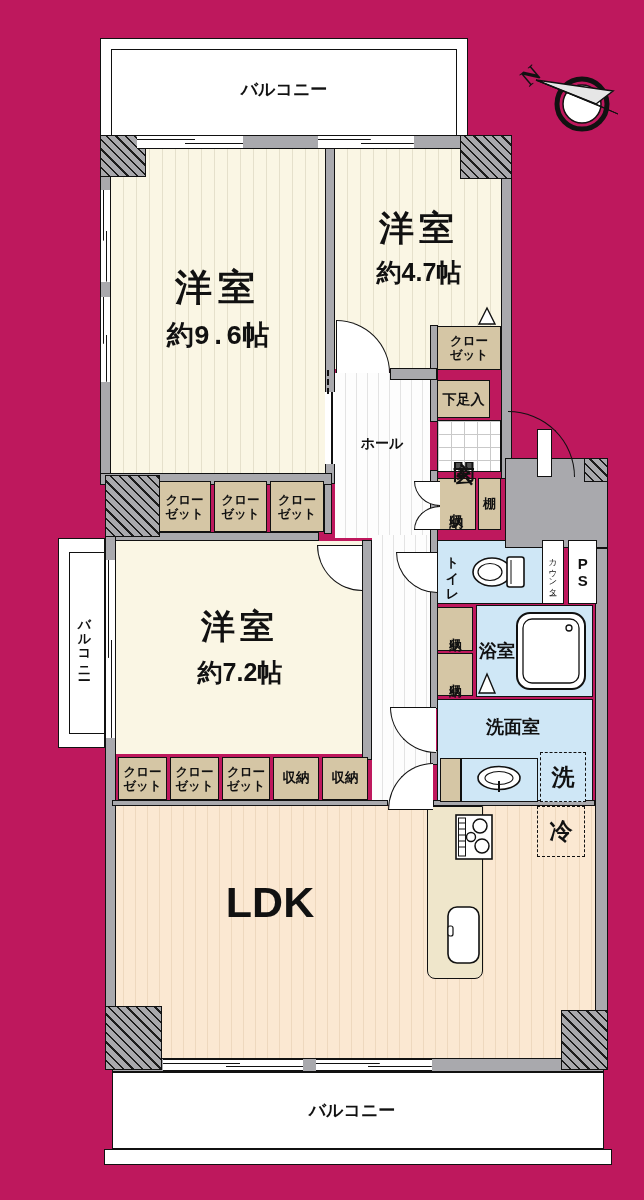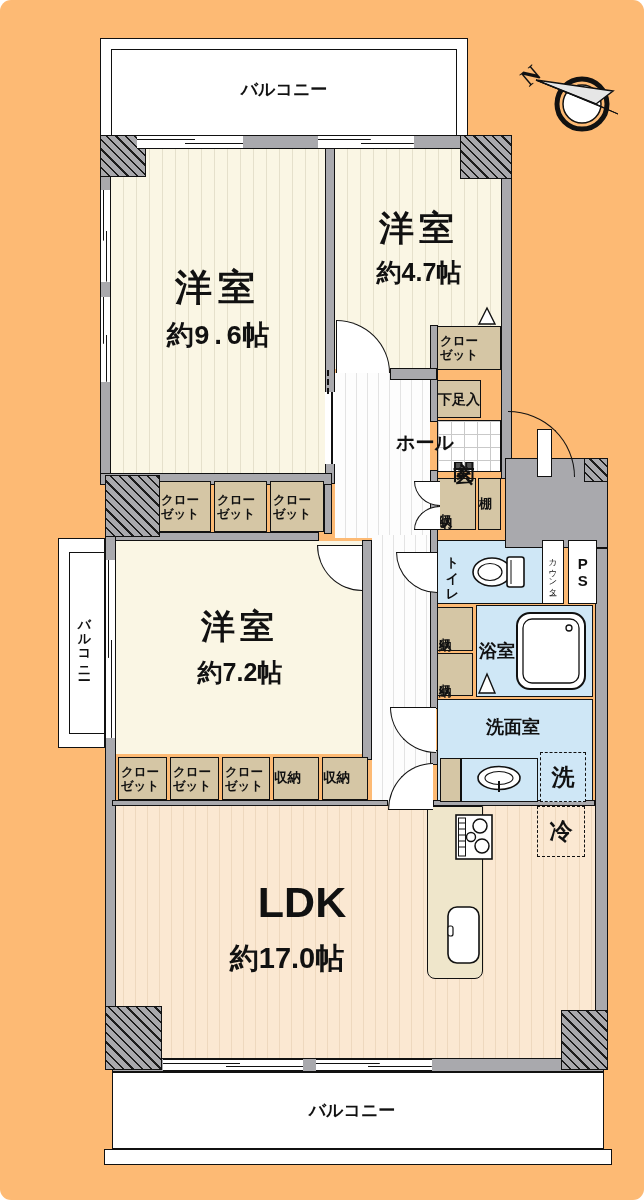--- a/index.html
+++ b/index.html
@@ -1,33 +1,33 @@
 <!DOCTYPE html>
 <html><head>
 <meta charset="utf-8">
 <style>
   html,body{margin:0;padding:0;background:#fff;}
-  #plan{position:relative;width:644px;height:1200px;background:#fdba74;overflow:hidden;
-        font-family:"Liberation Sans",sans-serif;border-radius:11px;}
+  #plan{position:relative;width:644px;height:1200px;background:#be185d;overflow:hidden;
+        font-family:"Liberation Sans",sans-serif;}
   #plan *{box-sizing:border-box;}
   .abs{position:absolute;}
   .wall{position:absolute;background:#a9a9ad;border:1px solid #111;z-index:3;}
   .hatch{position:absolute;z-index:4;border:1px solid #111;
          background:repeating-linear-gradient(45deg,#a9a9ad 0 5px,#1c1c1c 5px 6.6px);}
   .floor{position:absolute;z-index:1;}
   .fl-cream{background:repeating-linear-gradient(90deg,#faf6e4 0 12px,#e5e0cb 12px 13px);}
   .fl-cream-plain{background:#faf6e4;}
   .fl-hall{background:repeating-linear-gradient(90deg,#fdfdfd 0 10px,#e3e3e3 10px 11px);}
   .fl-peach{background:repeating-linear-gradient(90deg,#fbe8d2 0 11px,#eed8be 11px 12px);}
   .fl-tile{background-color:#fff;border:1px solid #111;
     background-image:linear-gradient(#c9c9c9 1px,transparent 1px),linear-gradient(90deg,#c9c9c9 1px,transparent 1px);
     background-size:13px 13px;}
   .fl-blue{background:#cfe7f6;border:1.5px solid #111;z-index:2;}
   .tan{position:absolute;background:#d5c6a5;border:1.5px solid #111;z-index:3;
-       display:flex;align-items:center;justify-content:flex-start;}
+       display:flex;align-items:center;justify-content:center;}
   .wbox{position:absolute;background:#fff;border:1.5px solid #111;z-index:5;
         display:flex;align-items:center;justify-content:center;}
   .dash{position:absolute;border:1.6px dashed #111;z-index:5;
         display:flex;align-items:center;justify-content:center;}
   .lbl{position:absolute;color:#111;font-weight:bold;text-align:center;z-index:7;
        transform:translate(-50%,-50%);white-space:nowrap;line-height:1.05;}
   .vert{writing-mode:vertical-rl;text-orientation:upright;letter-spacing:1px;}
   .wrap{white-space:normal;word-break:break-all;width:42px;line-height:1.12;
         font-size:12.5px;font-weight:bold;color:#111;text-align:center;}
   .door{position:absolute;background:#fff;z-index:4;}
@@ -116,21 +116,21 @@
   <div class="win-h" style="left:318px;top:135px;width:96px;height:14px;"></div>
   <div class="win-v" style="left:100px;top:190px;width:11px;height:92px;"></div>
   <div class="win-v" style="left:100px;top:297px;width:11px;height:85px;"></div>
   <div class="win-v" style="left:105px;top:560px;width:11px;height:178px;"></div>
   <div class="win-h" style="left:163px;top:1059px;width:140px;height:12px;"></div>
   <div class="win-h" style="left:316px;top:1059px;width:116px;height:12px;"></div>
 
   <div class="tan" style="left:437px;top:326px;width:64px;height:44px;">
       <span class="wrap">クローゼット</span>
     </div>
-  <div class="tan" style="left:437px;top:380px;width:44px;height:38px;">
+  <div class="tan" style="left:437px;top:380px;width:53px;height:38px;">
       <span class="lbl" style="position:static;transform:none;font-size:14px;">下足入</span>
     </div>
   <div class="tan" style="left:437px;top:478px;width:39px;height:52px;">
       <span class="lbl vert" style="position:static;transform:none;font-size:14px;">収納</span>
     </div>
   <div class="tan" style="left:478px;top:478px;width:23px;height:52px;">
       <span class="lbl" style="position:static;transform:none;font-size:13px;">棚</span>
     </div>
   <div class="tan" style="left:437px;top:607px;width:36px;height:44px;">
       <span class="lbl vert" style="position:static;transform:none;font-size:12.5px;">収納</span>
@@ -234,21 +234,20 @@
   <svg style="left:477px;top:672px;" width="20" height="23" viewBox="0 0 20 23">
     <path d="M10 2 L18 21 L2 21 Z" fill="#fff" stroke="#111" stroke-width="1.4"></path>
   </svg>
 
   <div class="lbl" style="left:218px;top:288px;font-size:37px;letter-spacing:6px;">洋室</div>
   <div class="lbl" style="left:218px;top:337px;font-size:27px;font-family:Liberation Mono, monospace;">約9.6帖</div>
   <div class="lbl" style="left:419px;top:228px;font-size:35px;letter-spacing:5px;">洋室</div>
   <div class="lbl" style="left:419px;top:272px;font-size:25px;">約4.7帖</div>
   <div class="lbl" style="left:240px;top:627px;font-size:34px;letter-spacing:5px;">洋室</div>
   <div class="lbl" style="left:240px;top:672px;font-size:25px;">約7.2帖</div>
-  <div class="lbl" style="left:302px;top:903px;font-size:43px;">LDK</div>
-  <div class="lbl" style="left:287px;top:958px;font-size:29px;">約17.0帖</div>
-  <div class="lbl" style="left:382px;top:443px;font-size:19px;margin-left:43px;">ホール</div>
+  <div class="lbl" style="left:270px;top:903px;font-size:43px;">LDK</div>
+  <div class="lbl" style="left:382px;top:443px;font-size:14px;">ホール</div>
   <div class="lbl vert" style="left:464px;top:446px;font-size:21px;">玄関</div>
   <div class="lbl vert" style="left:452px;top:571px;font-size:13px;">トイレ</div>
   <div class="lbl" style="left:497px;top:651px;font-size:18px;">浴室</div>
   <div class="lbl" style="left:513px;top:727px;font-size:18px;">洗面室</div>
 
 </div>
 
 </body></html>

